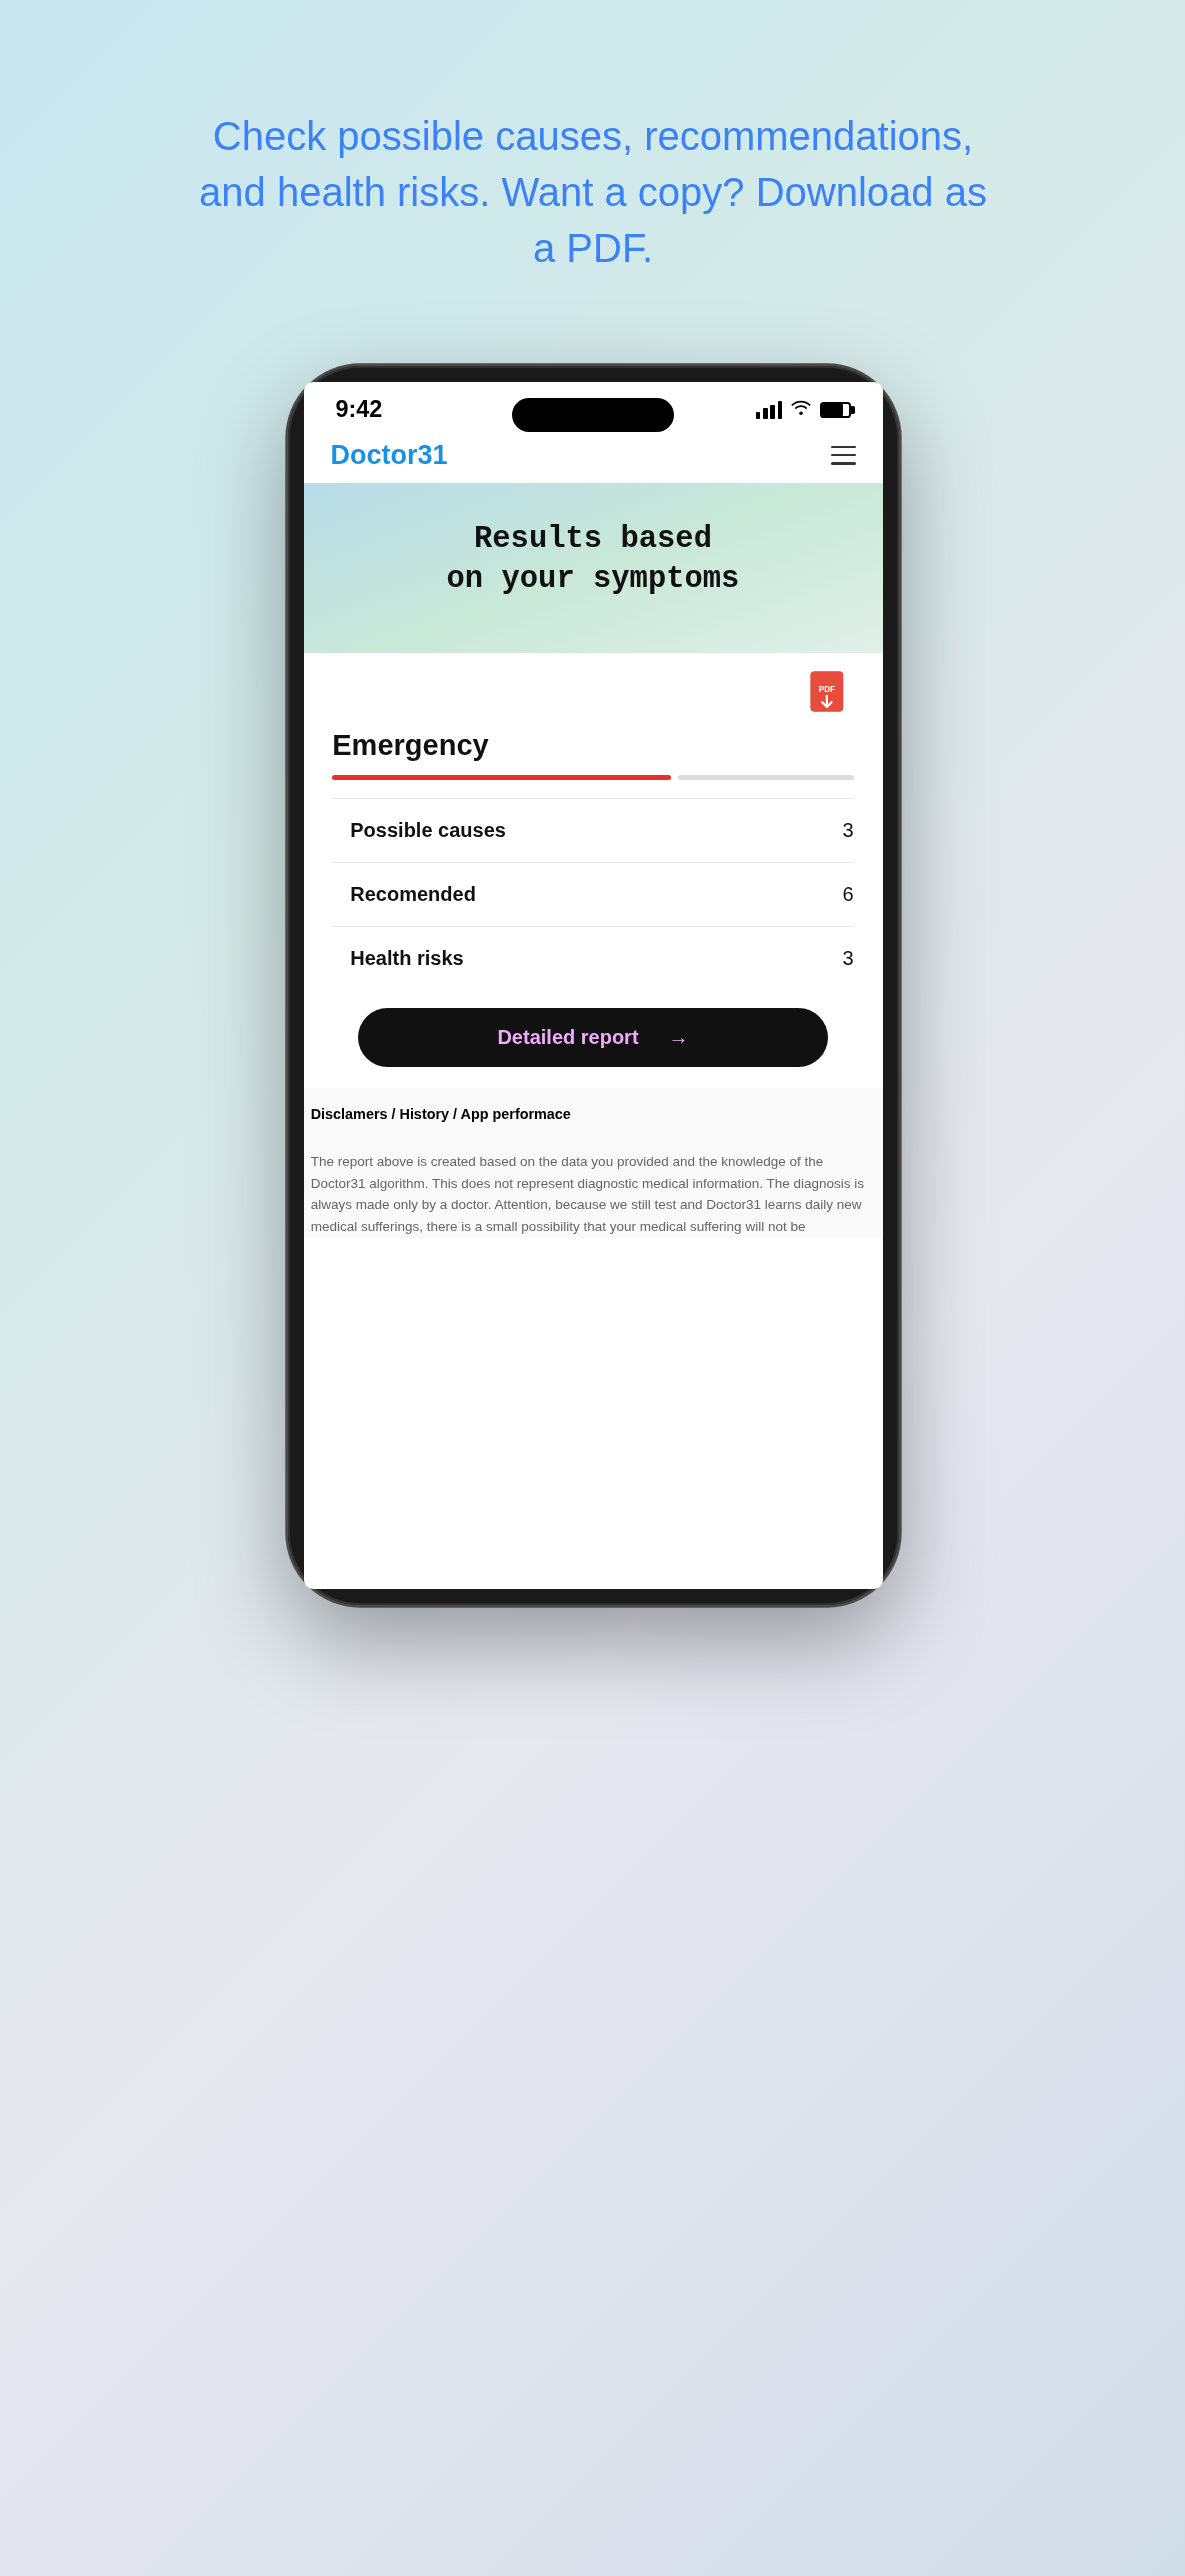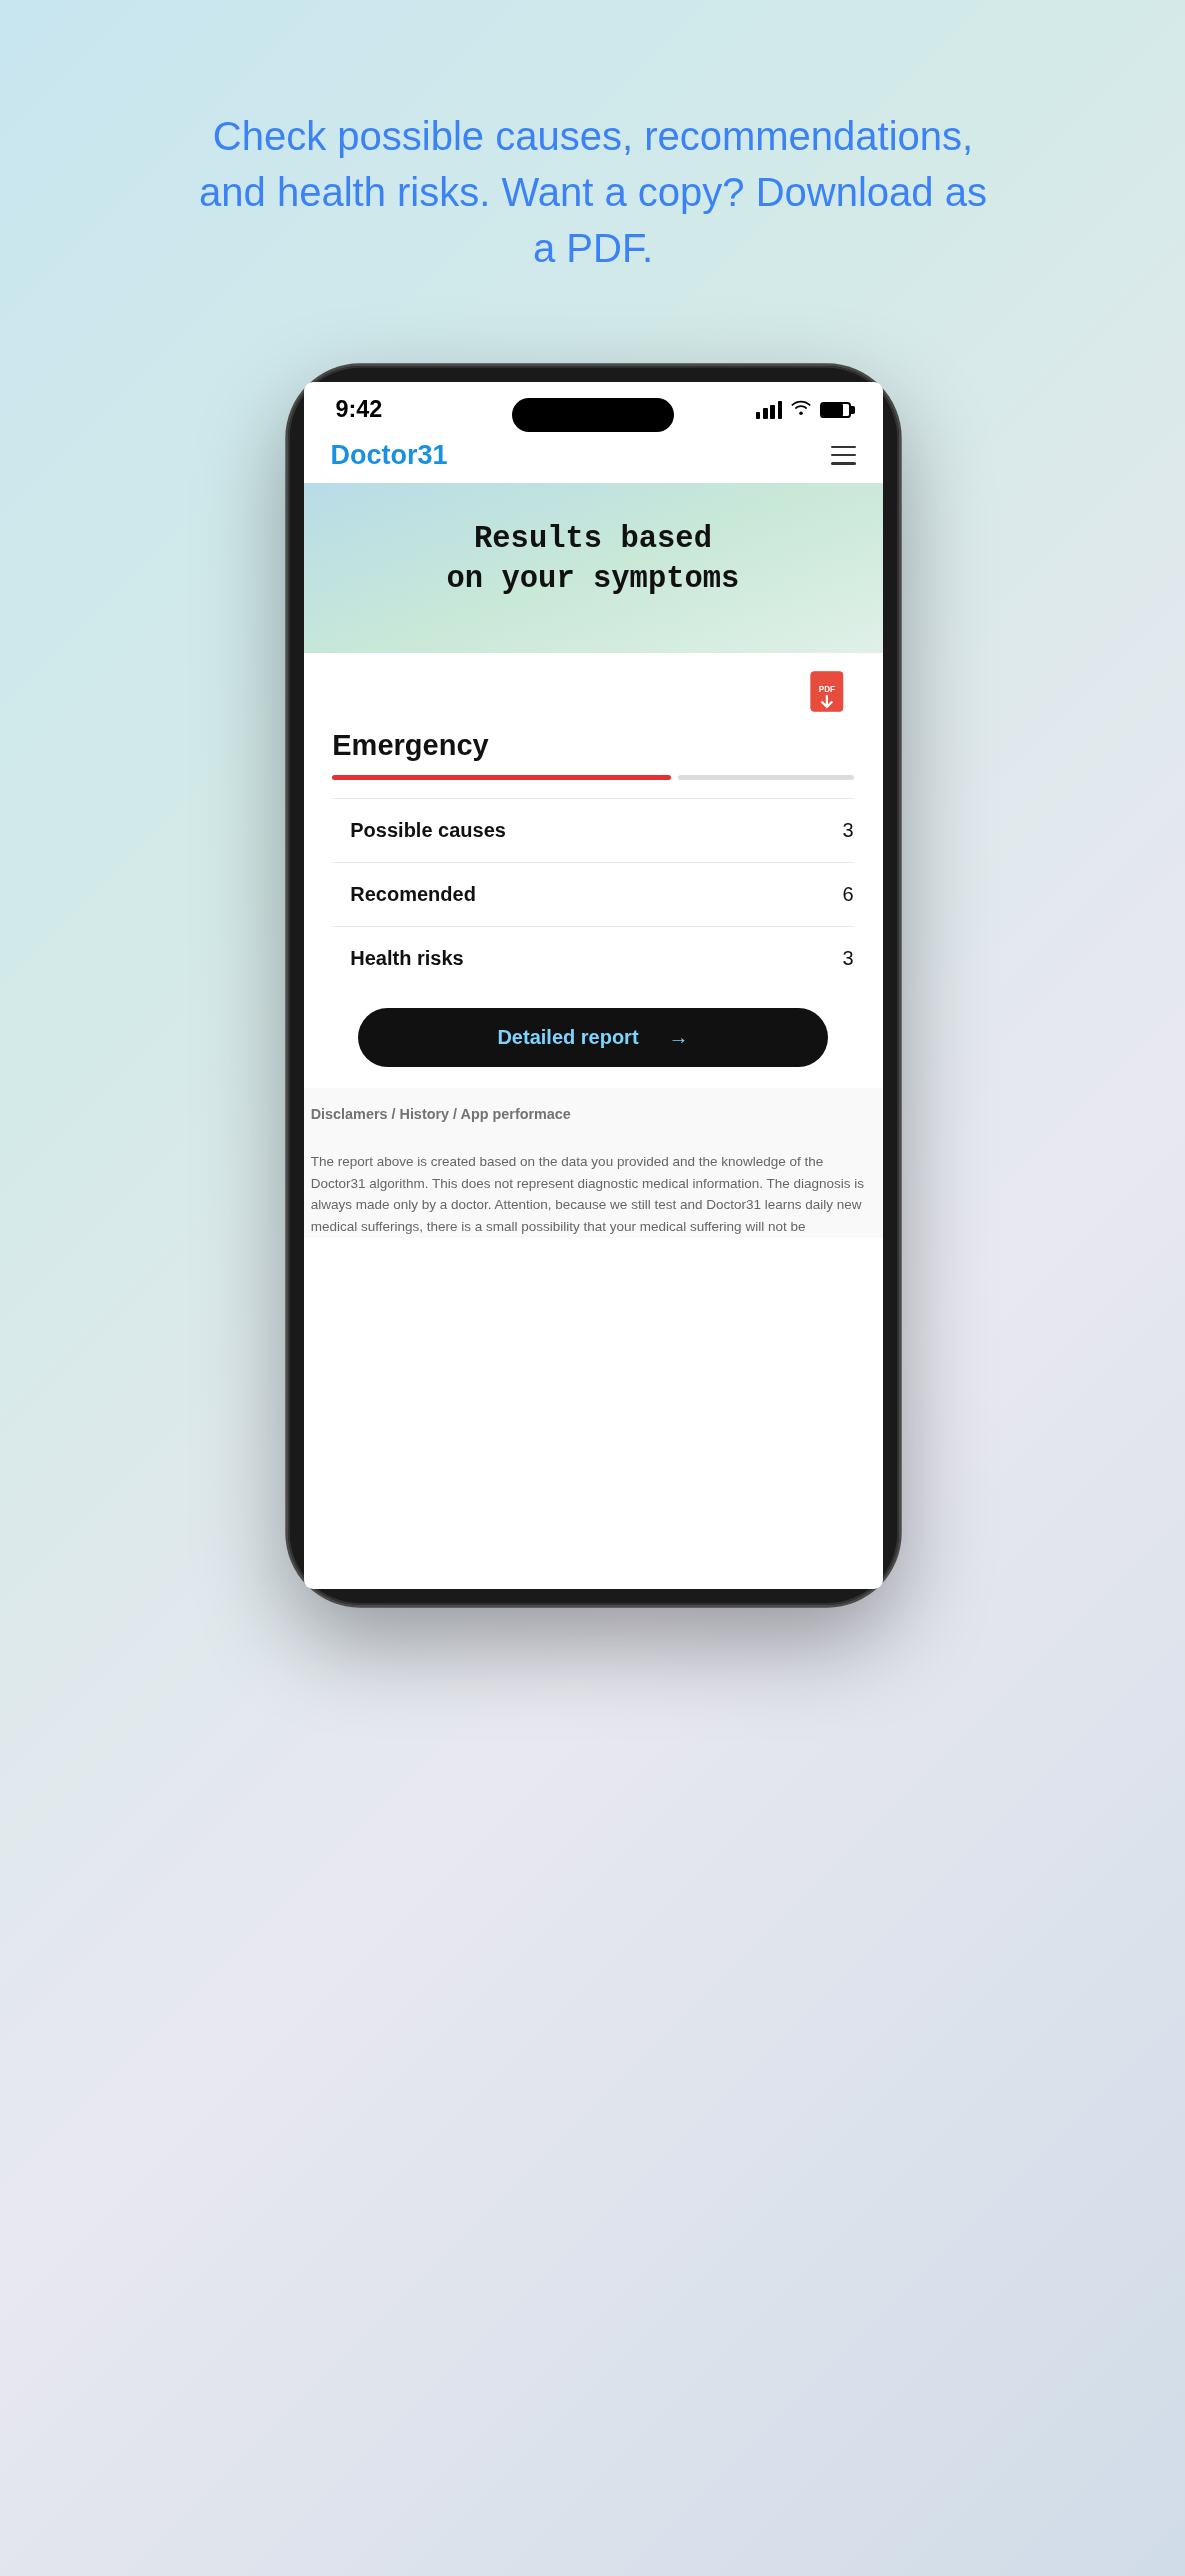--- a/index.html
+++ b/index.html
@@ -288,21 +288,21 @@
 
     
     .report-btn-row {
       display: flex;
       justify-content: center;
       padding: 18px 7.2px 21.6px;
     }
 
     .report-btn {
       background: #111;
-      color: #7dd3fc;
+      color: #f0abfc;
       border: none;
       border-radius: 45px;
       padding: 18px 45px;
       font-size: 20px;
       font-weight: 600;
       display: flex;
       align-items: center;
       gap: 30px;
       cursor: pointer;
       width: 90%;
@@ -315,21 +315,21 @@
 
     
     .footer-links {
       padding: 18px 7.2px 14.4px;
       background: #f9f9f9;
     }
 
     .footer-links-text {
       font-size: 14.4px;
       font-weight: 700;
-      color: #737373;
+      color: #000000;
     }
 
     .footer-disclaimer {
       padding: 14.4px 7.2px 0;
       background: #f9f9f9;
     }
 
     .footer-disclaimer-text {
       font-size: 13.5px;
       color: #666;

